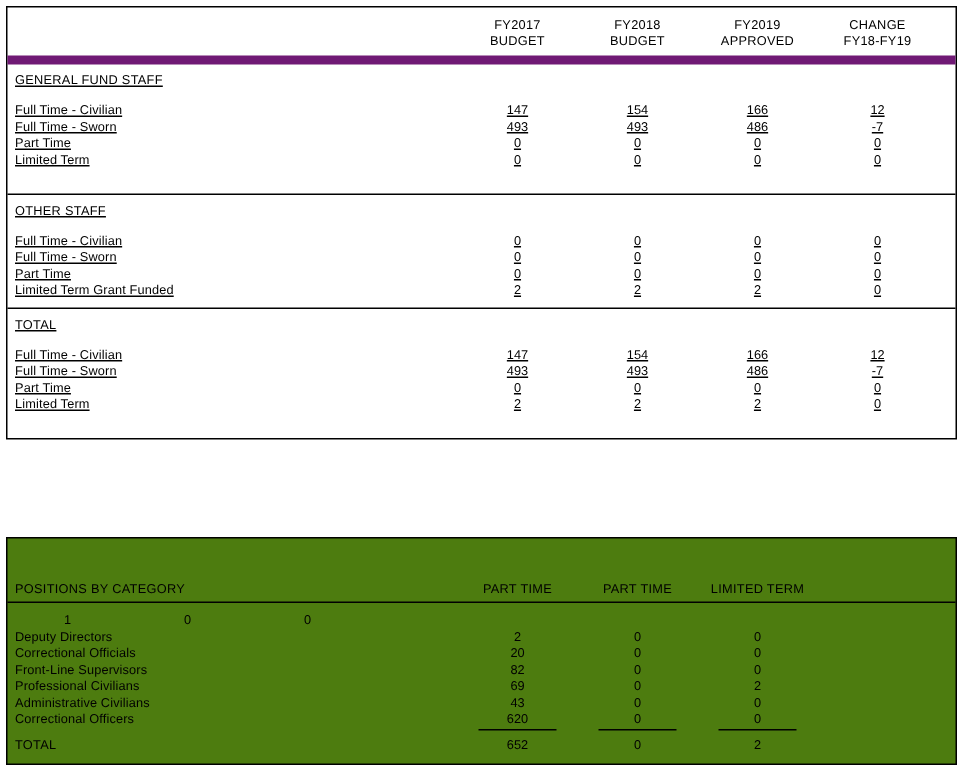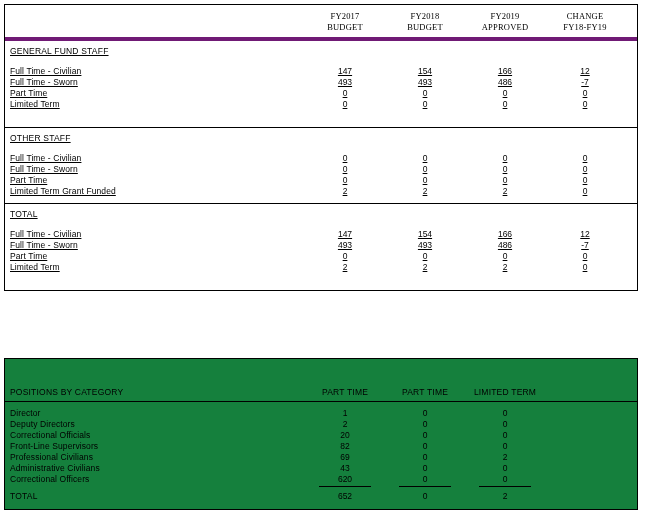--- a/index.html
+++ b/index.html
@@ -28,22 +28,21 @@
     left: 4px;
     top: 4px;
     width: 634px;
     border: 1px solid #000;
     box-sizing: border-box;
     background: #fff;
   }
   .t1-header {
     display: flex;
     padding: 6px 0 5px 0;
-    border-bottom: 4px solid #701a75;
-    font-family: Liberation Serif, serif;
+    border-bottom: 6px solid #701a75;
   }
   .t1-header .label-cell {
     width: 300px;
   }
   .t1-header .col {
     width: 80px;
     text-align: center;
     font-size: 8.5px;
     line-height: 10.5px;
     letter-spacing: 0.2px;
@@ -81,21 +80,21 @@
   .spacer-row { height: 11px; }
 
   
   .table2 {
     position: absolute;
     left: 4px;
     top: 358px;
     width: 634px;
     border: 1px solid #000;
     box-sizing: border-box;
-    background: #15803d;
+    background: #4d7c0f;
   }
   .t2-header {
     display: flex;
     align-items: flex-end;
     padding: 6px 0 4px 0;
     border-bottom: 1px solid #000;
     min-height: 32px;
   }
   .t2-header .label-cell {
     width: 300px;
@@ -287,21 +286,20 @@
         <span class="l2">TIME</span>
       </div>
       <div class="col">
         <span class="l1">LIMITED</span>
         <span class="l2">TERM</span>
       </div>
     </div>
 
     <div class="t2-body">
       <div class="row">
-        <div class="label-cell">Director</div>
         <div class="num">1</div>
         <div class="num">0</div>
         <div class="num">0</div>
       </div>
       <div class="row">
         <div class="label-cell">Deputy Directors</div>
         <div class="num">2</div>
         <div class="num">0</div>
         <div class="num">0</div>
       </div>

